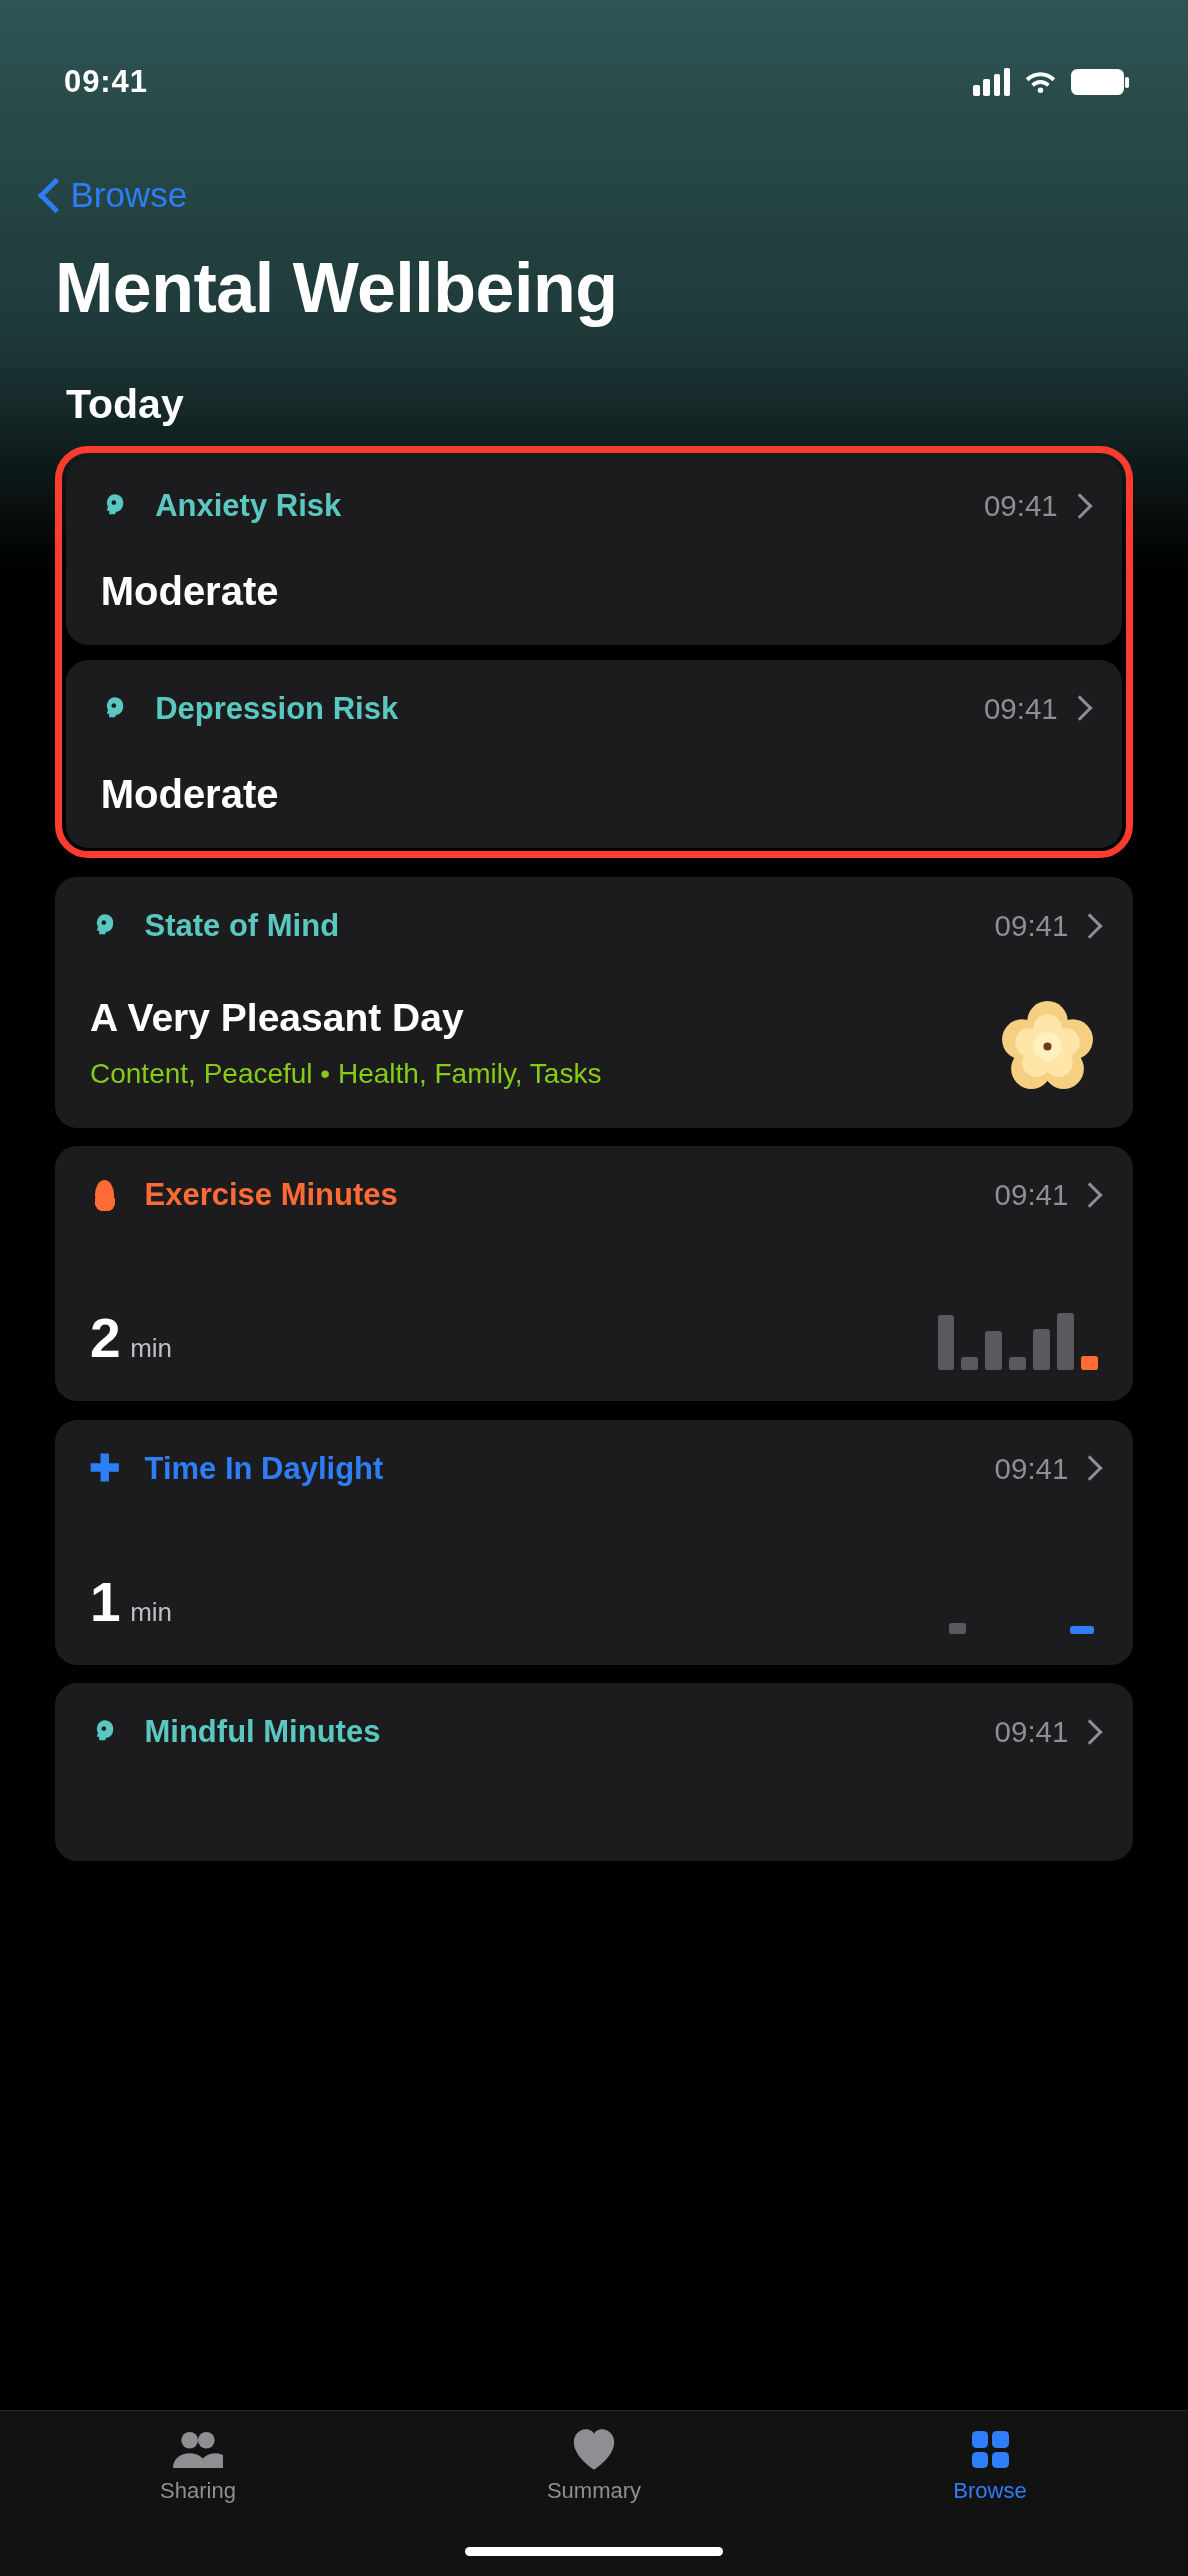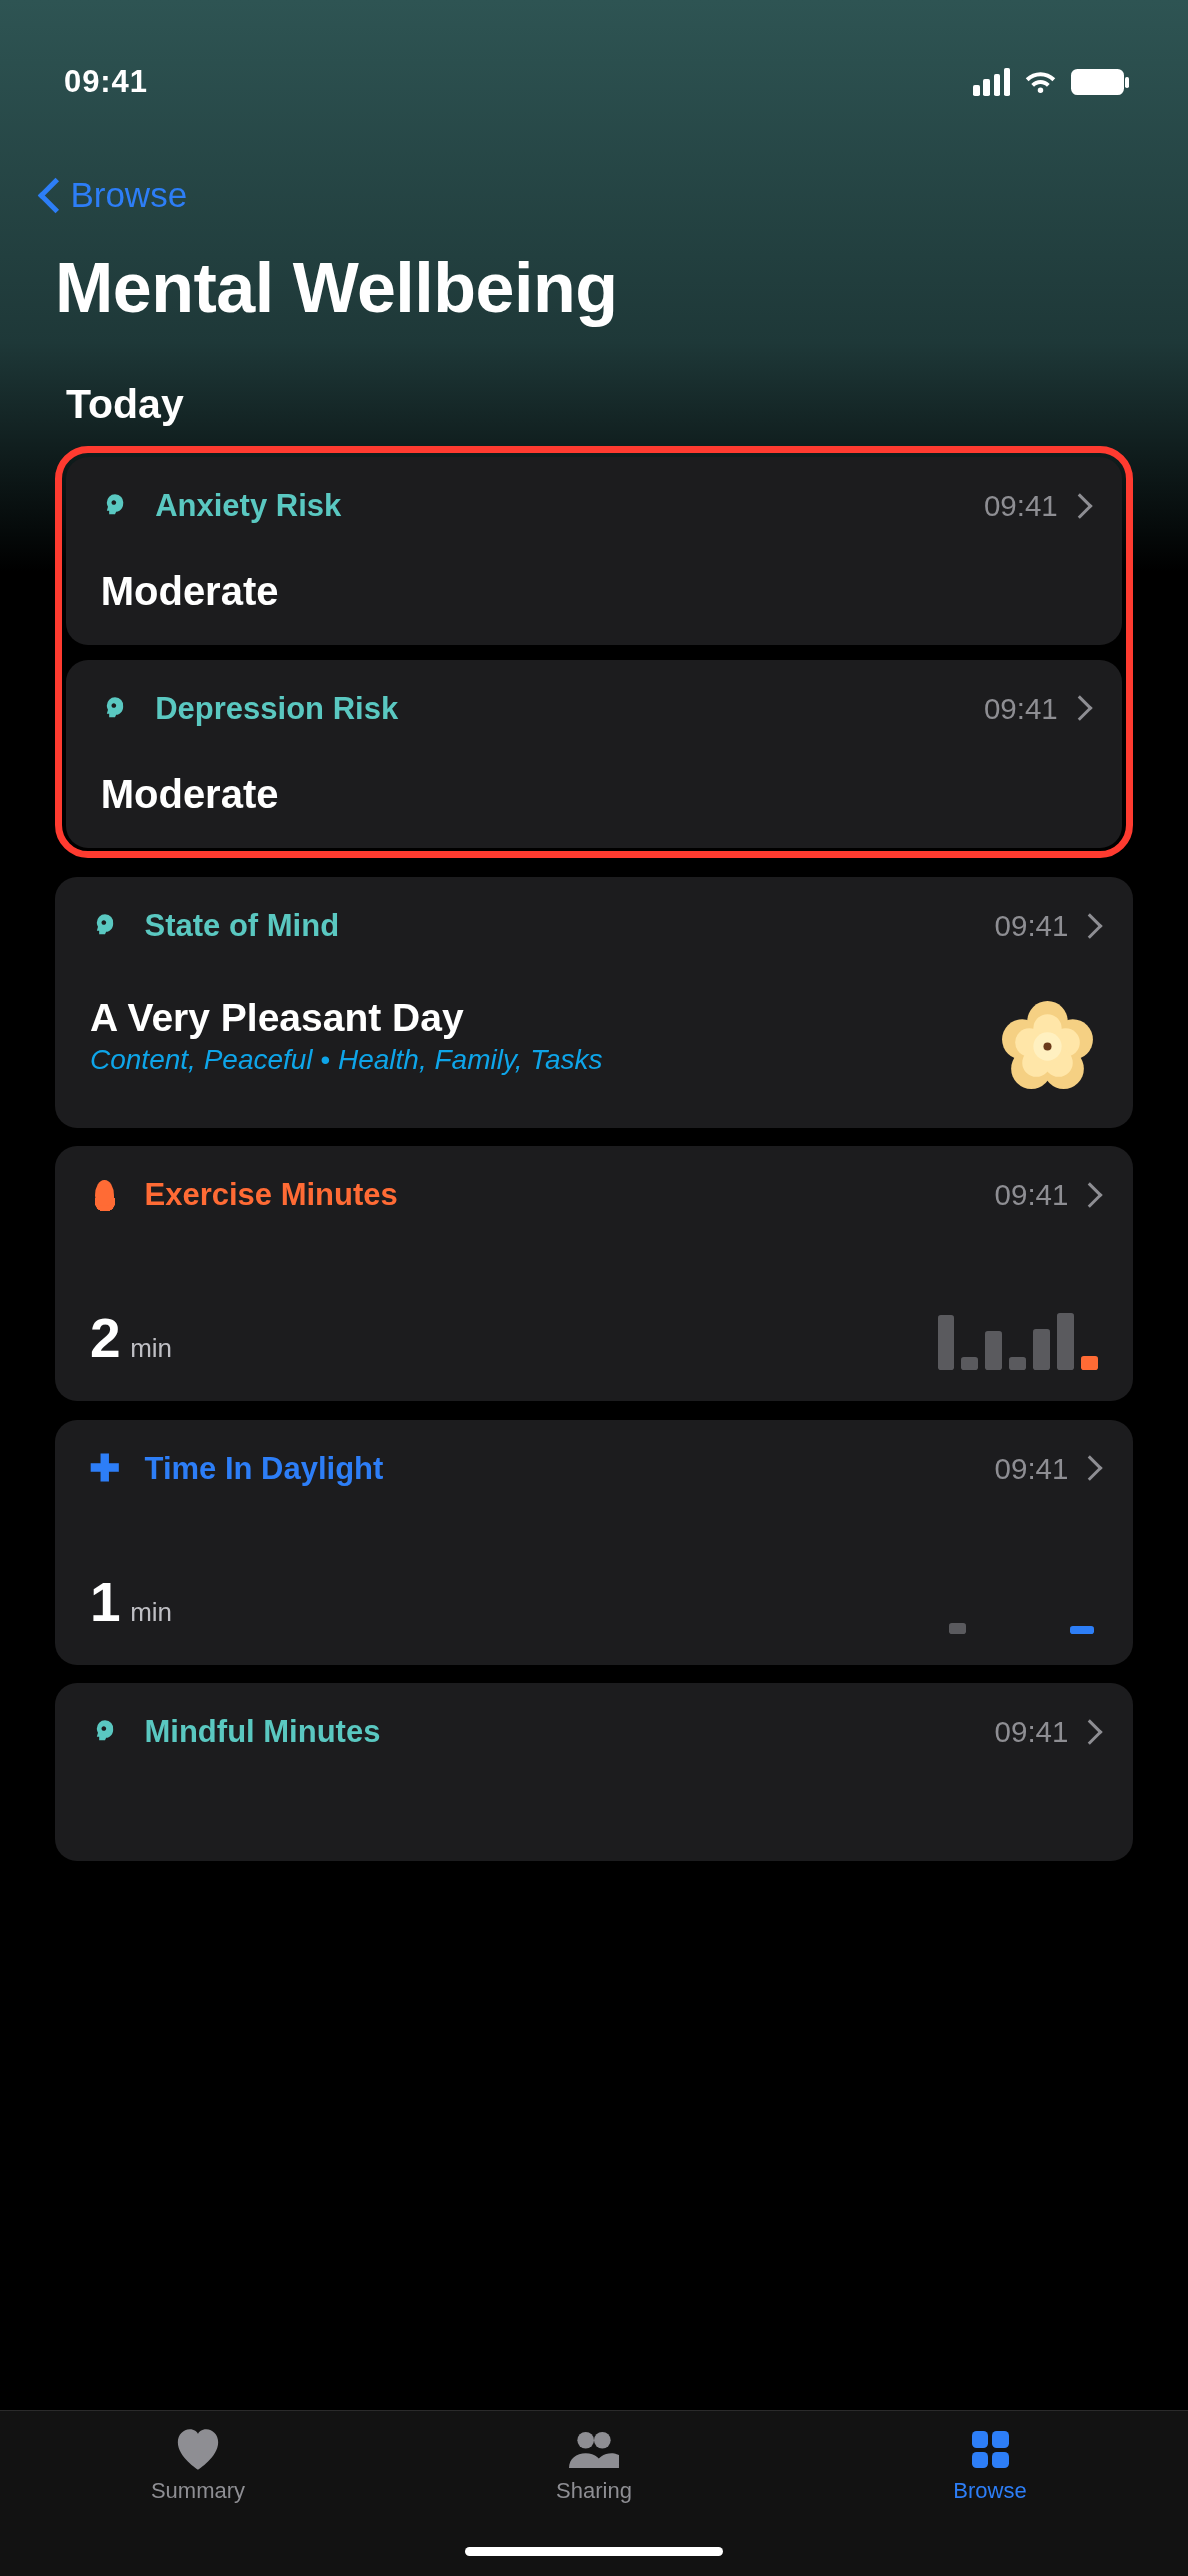--- a/index.html
+++ b/index.html
@@ -60,21 +60,21 @@
   .chev-r { width: 16.6px; height: 26px; }
   .chev-r::before { content:""; display:block; width:14.7px; height:14.7px; border-top:3.7px solid #8e8e93; border-right:3.7px solid #8e8e93; transform: rotate(45deg); margin-top:3.7px; }
 
   .card-value { font-size: 40px; font-weight: 700; margin-top: 45px; }
   .card-value-row { display:flex; align-items:flex-end; justify-content:space-between; margin-top: 83px;}
   .num { font-size: 55px; font-weight:700;}
   .unit { font-size: 26px; color:#bfbfc4; font-weight:400; margin-left:5.5px;}
 
   .state-row { display:flex; align-items:flex-start; justify-content:space-between; margin-top: 52px;}
   .state-text .headline { font-size: 39px; font-weight: 700; }
-  .state-text .sub { font-size: 28px; color:#0ea5e9; margin-top:4px;font-style:italic; }
+  .state-text .sub { font-size: 28px; color:#84cc16; margin-top:18px; }
   .flower { width: 101px; height: 101px; }
 
   .bars { display:flex; align-items:flex-end; gap:7.4px; height: 74px;}
   .bars span{ width:16.6px; background:#5a5a5e; border-radius:2.8px;}
   .db{ height:11px; background:#5a5a5e; width:16.6px; border-radius:2.8px; margin-right:3.7px;}
 
   .tab-bar {
     position:absolute; bottom:0; left:0; right:0; height:166px;
     background: rgba(20,20,20,0.9); backdrop-filter: blur(18.4px);
     border-top:0.9px solid #2a2a2a;
@@ -272,35 +272,35 @@
           <span class="chev-r"></span>
         </div>
       </div>
     </div>
 
   </div>
 
   <div class="tab-bar">
     <div class="tab-item">
       <div class="tab-icon">
-        <svg class="heart" viewBox="0 0 48 44">
-            <path fill="#8e8e93" d="M24 44S2 30 2 14C2 6 8 0 15 0c5 0 8 3 9 5 1-2 4-5 9-5 7 0 13 6 13 14 0 16-22 30-22 30z"></path>
-          </svg>
-      </div>
-      <span>Summary</span>
-    </div>
-    <div class="tab-item">
-      <div class="tab-icon">
         <svg class="people" viewBox="0 0 54 40">
             <circle cx="18" cy="10" r="9" fill="#8e8e93"></circle>
             <circle cx="36" cy="10" r="9" fill="#8e8e93"></circle>
             <path fill="#8e8e93" d="M0 40c0-10 8-16 18-16s18 6 18 16H0zm28-3c2-8 10-13 18-13 4 0 8 2 8 2v14H28z"></path>
           </svg>
       </div>
       <span>Sharing</span>
+    </div>
+    <div class="tab-item">
+      <div class="tab-icon">
+        <svg class="heart" viewBox="0 0 48 44">
+            <path fill="#8e8e93" d="M24 44S2 30 2 14C2 6 8 0 15 0c5 0 8 3 9 5 1-2 4-5 9-5 7 0 13 6 13 14 0 16-22 30-22 30z"></path>
+          </svg>
+      </div>
+      <span>Summary</span>
     </div>
     <div class="tab-item active">
       <div class="tab-icon">
         <div class="grid4">
             <span></span>
             <span></span>
             <span></span>
             <span></span>
           </div>
       </div>

